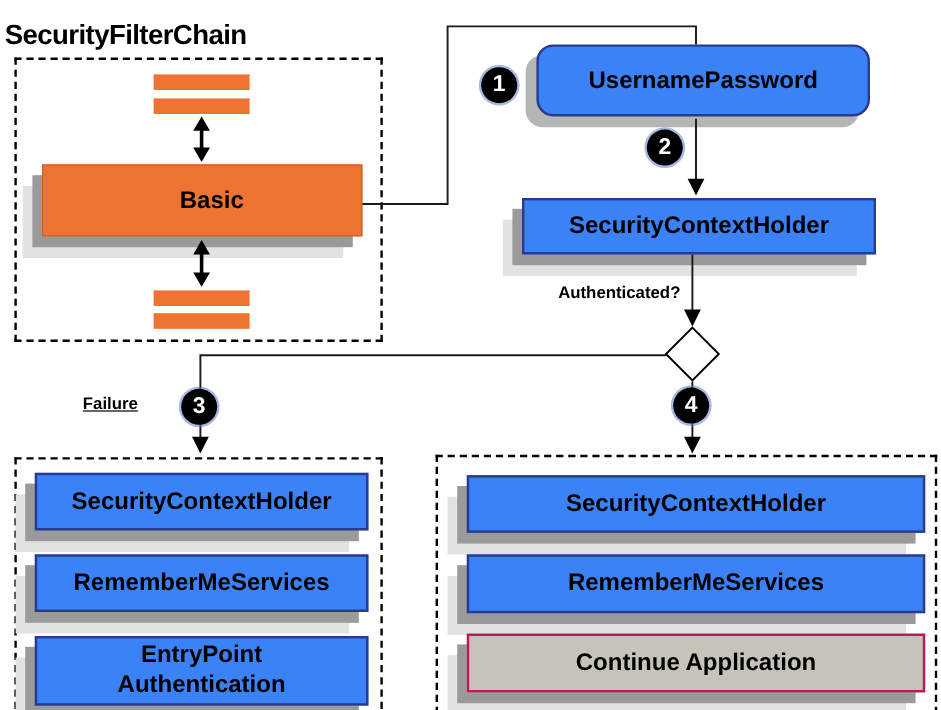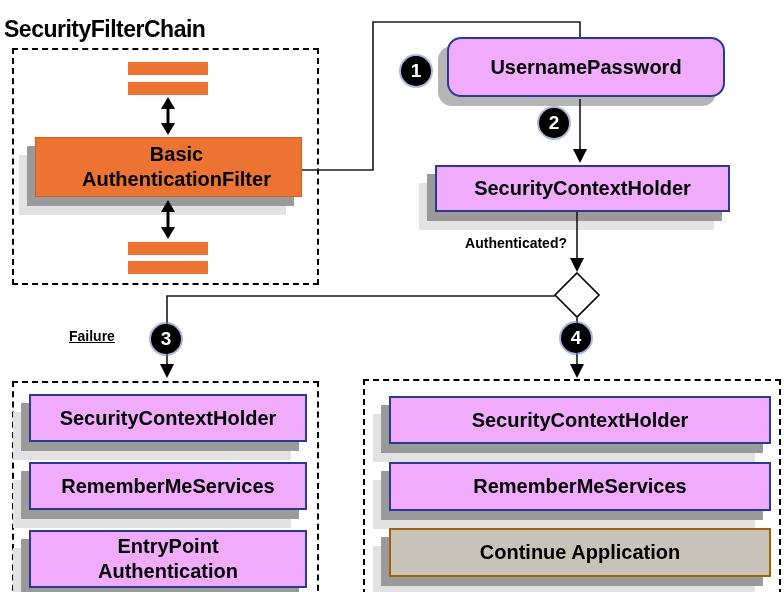--- a/index.html
+++ b/index.html
@@ -43,22 +43,22 @@
     flex-direction: column;
     align-items: center;
     justify-content: center;
     text-align: center;
     font-size: 20px;
     line-height: 25px;
     box-shadow: -8px 9px 0 #9a9a9a, -16px 18px 0 #e2e2e2;
   }
   .node span { display: block; }
   .orange { background: #ED7333; border: 1px solid #cf5f1e; padding-left: 16px; }
-  .blue   { background: #f0abfc; border: 2px solid #2A3B8F; }
-  .gray   { background: #C7C3B9; border: 2px solid #a16207; }
+  .blue   { background: #3b82f6; border: 2px solid #2A3B8F; }
+  .gray   { background: #C7C3B9; border: 2px solid #be185d; }
   .filter-node  { left: 35px;  top: 122px; width: 267px; height: 60px; }
   .token-node   { left: 447px; top: 22px;  width: 278px; height: 60px; border-radius: 14px;
                   box-shadow: -9px 9px 0 #b5b5b5; }
   .manager-node { left: 435px; top: 150px; width: 295px; height: 47px; }
   .f-box1 { left: 29px; top: 379px; width: 278px; height: 48px; }
   .f-box2 { left: 29px; top: 447px; width: 278px; height: 48px; }
   .f-box3 { left: 29px; top: 515px; width: 278px; height: 58px; }
   .s-box1 { left: 389px; top: 381px; width: 382px; height: 48px; }
   .s-box2 { left: 389px; top: 447px; width: 382px; height: 49px; }
   .s-box3 { left: 389px; top: 513px; width: 382px; height: 49px; }
@@ -95,21 +95,20 @@
   <div class="title">SecurityFilterChain</div>
 
   <div class="dashed fc-container"></div>
   <div class="bar bar1"></div>
   <div class="bar bar2"></div>
   <div class="bar bar3"></div>
   <div class="bar bar4"></div>
 
   <div class="node orange filter-node">
     <span>Basic</span>
-    <span>AuthenticationFilter</span>
   </div>
 
   <div class="node blue token-node">
     <span>UsernamePassword</span>
   </div>
 
   <div class="node blue manager-node">
     <span>SecurityContextHolder</span>
   </div>
 

